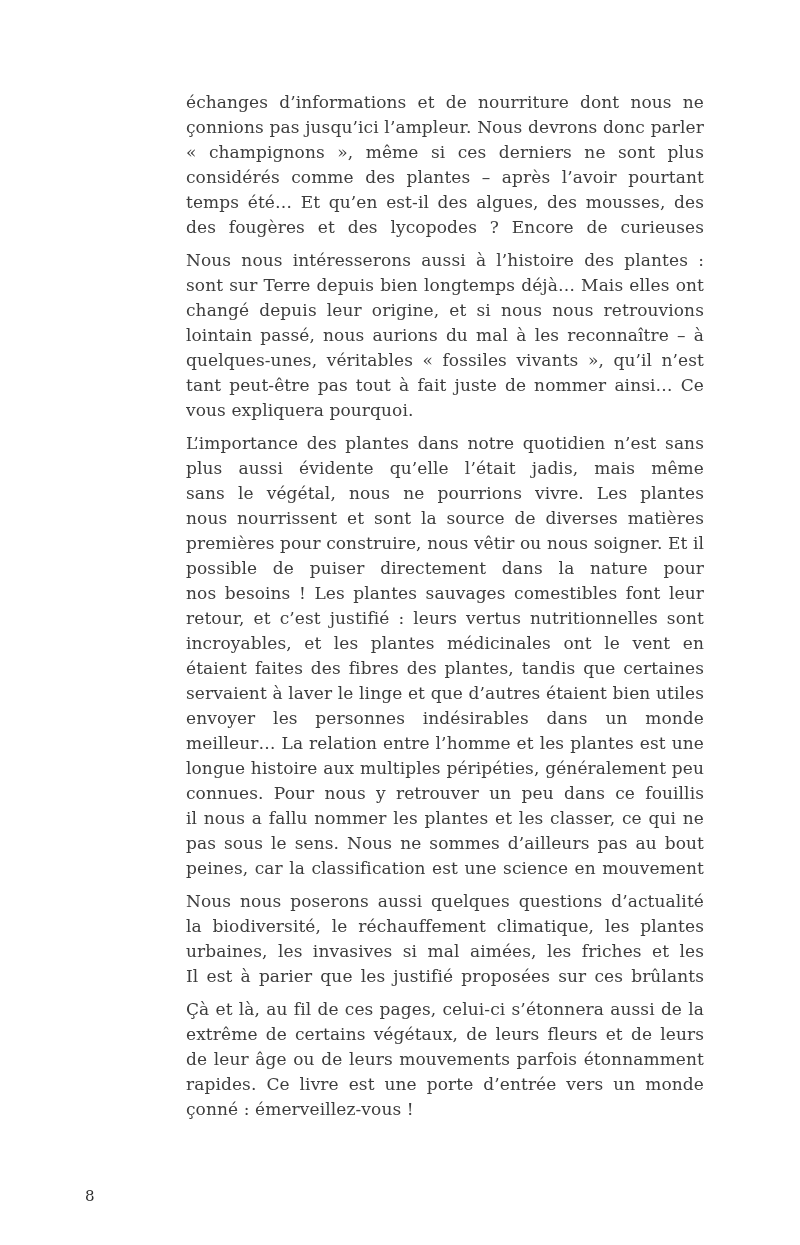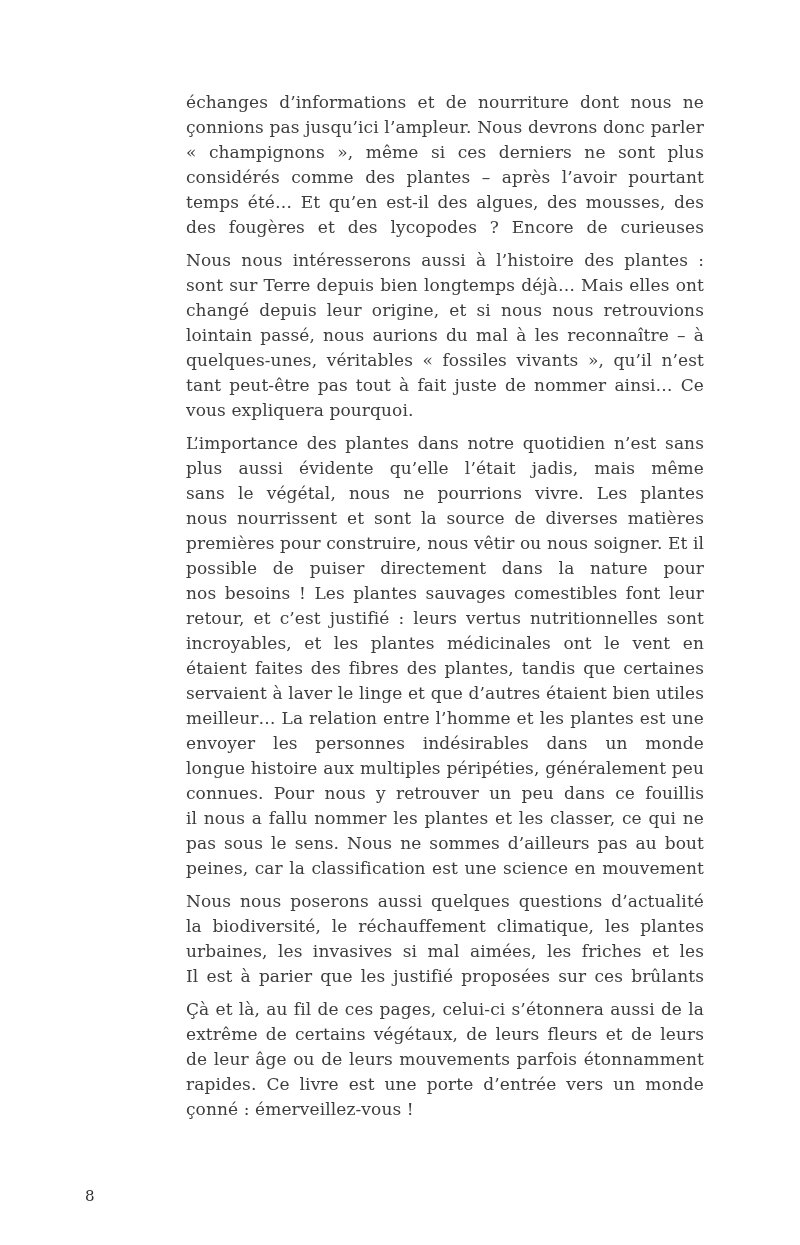--- a/index.html
+++ b/index.html
@@ -76,22 +76,22 @@
         <div class="text-line">plus aussi évidente qu’elle l’était jadis, mais même aujourd’hui,</div>
         <div class="text-line">sans le végétal, nous ne pourrions vivre. Les plantes cultivées</div>
         <div class="text-line">nous nourrissent et sont la source de diverses matières</div>
         <div class="text-line">premières pour construire, nous vêtir ou nous soigner. Et il est</div>
         <div class="text-line">possible de puiser directement dans la nature pour subvenir à</div>
         <div class="text-line">nos besoins ! Les plantes sauvages comestibles font leur grand</div>
         <div class="text-line">retour, et c’est justifié : leurs vertus nutritionnelles sont</div>
         <div class="text-line">incroyables, et les plantes médicinales ont le vent en poupe. La</div>
         <div class="text-line">étaient faites des fibres des plantes, tandis que certaines</div>
         <div class="text-line">servaient à laver le linge et que d’autres étaient bien utiles pour</div>
+        <div class="text-line">envoyer les personnes indésirables dans un monde présumé</div>
         <div class="text-line">meilleur… La relation entre l’homme et les plantes est une</div>
-        <div class="text-line">envoyer les personnes indésirables dans un monde présumé</div>
         <div class="text-line">longue histoire aux multiples péripéties, généralement peu</div>
         <div class="text-line">connues. Pour nous y retrouver un peu dans ce fouillis végétal,</div>
         <div class="text-line">il nous a fallu nommer les plantes et les classer, ce qui ne tombe</div>
         <div class="text-line">pas sous le sens. Nous ne sommes d’ailleurs pas au bout de nos</div>
         <div class="text-line para-last">peines, car la classification est une science en mouvement !</div>
       </div>
       <div class="paragraph">
         <div class="text-line">Nous nous poserons aussi quelques questions d’actualité sur</div>
         <div class="text-line">la biodiversité, le réchauffement climatique, les plantes</div>
         <div class="text-line">urbaines, les invasives si mal aimées, les friches et les OGM…</div>

